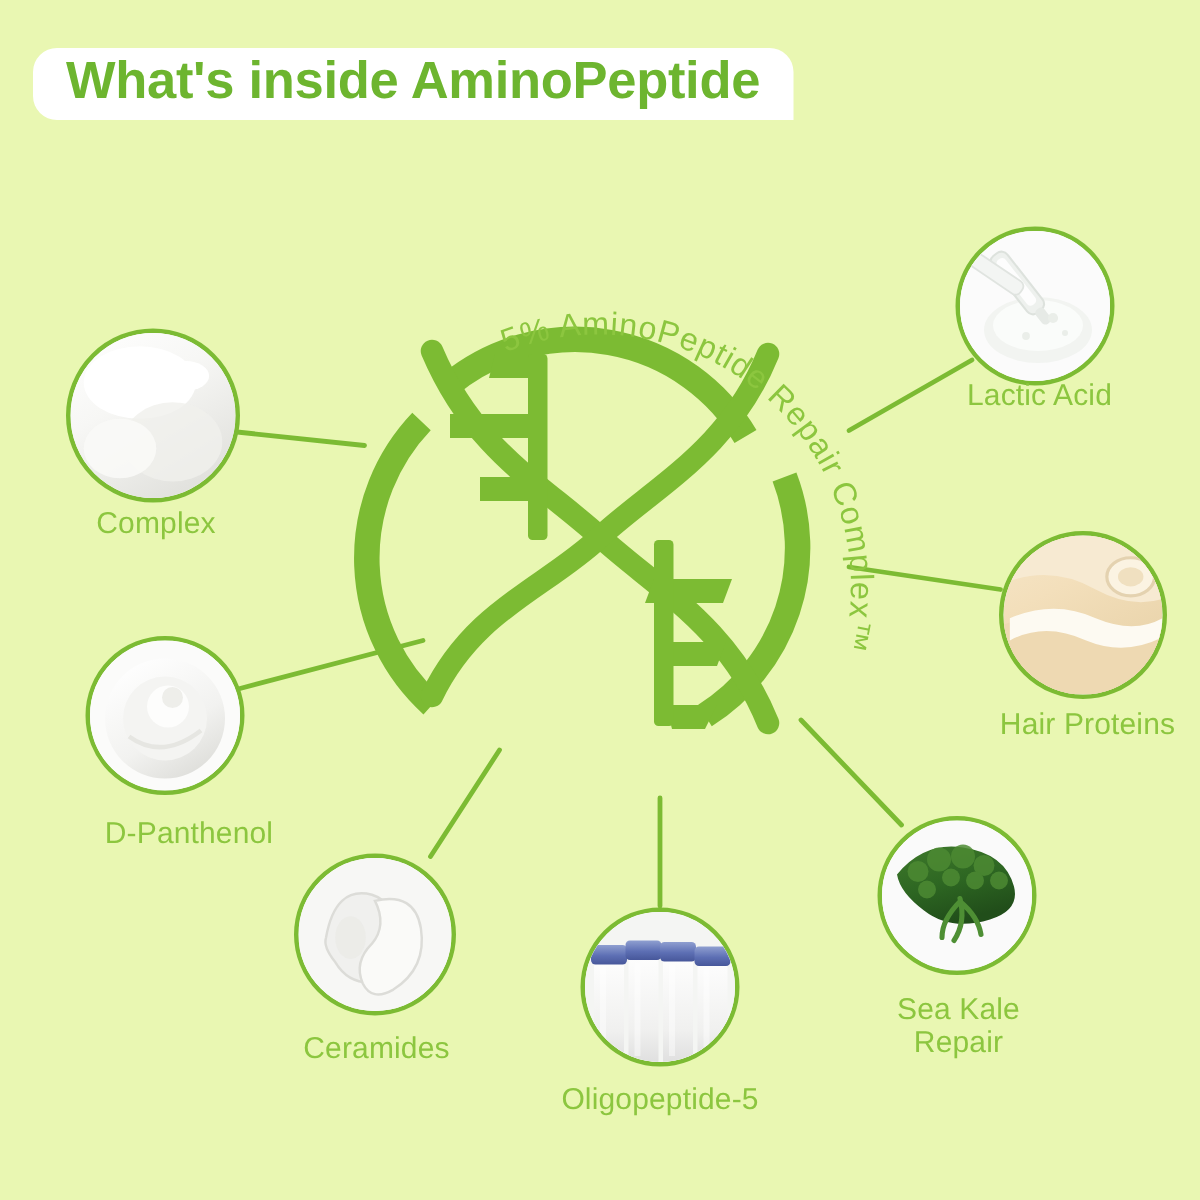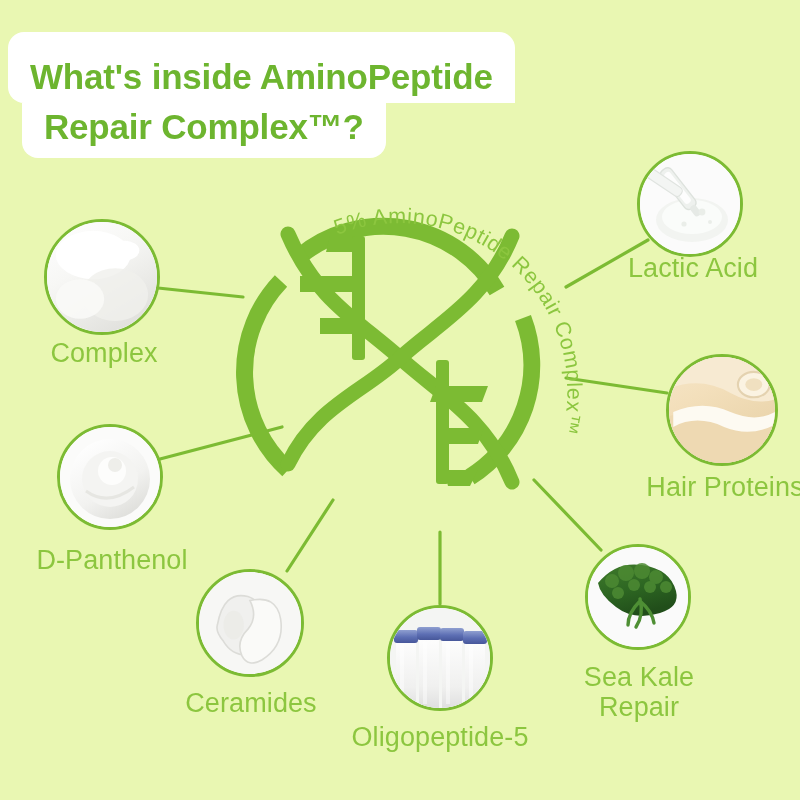--- a/index.html
+++ b/index.html
@@ -32,22 +32,22 @@
     display: block;
     width: fit-content;
     background: #ffffff;
     color: #6db52f;
     font-size: 35px;
     font-weight: bold;
     letter-spacing: -0.2px;
     line-height: 1.02;
   }
   .title-line-1 {
-    margin-left: 8px;
-    padding: 27px 22px 8px 22px;
+    margin-left: 22px;
+    padding: 4px 22px 8px 22px;
     border-radius: 16px 16px 0 16px;
   }
   .title-line-2 {
     margin-left: 22px;
     padding: 6px 22px 14px 22px;
     border-radius: 0 0 16px 16px;
   }
 
   
   #art {
@@ -66,21 +66,21 @@
     position: absolute;
     border-radius: 50%;
     border: 3px solid #7cbb33;
     box-sizing: border-box;
     overflow: hidden;
     background: #ffffff;
   }
   .node-label {
     position: absolute;
     color: #8cc63f;
-    font-size: 27px;
+    font-size: 20px;
     line-height: 1.12;
     white-space: pre-line;
     text-align: center;
     letter-spacing: 0.1px;
   }
 
   
   .swatch { position:absolute; left:0; top:0; width:100%; height:100%; }
 </style>
 </head>
@@ -165,21 +165,20 @@
       </g>
     </g>
 
     <text font-family="Liberation Sans, sans-serif" font-size="21.5" fill="#8cc63f" letter-spacing="0.6">
       <textPath id="arcTextPath" href="#arcPath" startOffset="2%">5% AminoPeptide Repair Complex™</textPath>
     </text>
   </svg>
 
   <div class="title-block">
     <span class="title-line title-line-1">What's inside AminoPeptide</span>
-    <span class="title-line title-line-2">Repair Complex™?</span>
   </div>
 
   <div class="node">
     <div class="bubble" style="left:44px;top:219px;width:116px;height:116px;">
       <svg class="swatch" viewBox="0 0 100 100">
         <rect width="100" height="100" fill="url(#powderG)"></rect>
         <ellipse cx="42" cy="30" rx="34" ry="22" fill="#ffffff" opacity="0.95"></ellipse>
         <ellipse cx="62" cy="66" rx="30" ry="24" fill="#f0f0ec" opacity="0.8"></ellipse>
         <ellipse cx="30" cy="70" rx="22" ry="18" fill="#fafaf7" opacity="0.9"></ellipse>
         <ellipse cx="70" cy="26" rx="14" ry="9" fill="#ffffff"></ellipse>
@@ -192,21 +191,21 @@
     <div class="bubble" style="left:57px;top:424px;width:106px;height:106px;">
       <svg class="swatch" viewBox="0 0 100 100">
         <rect width="100" height="100" fill="#fbfbfa"></rect>
         <circle cx="50" cy="52" r="40" fill="url(#creamG)"></circle>
         <circle cx="50" cy="52" r="28" fill="#f4f4f2"></circle>
         <circle cx="52" cy="44" r="14" fill="#fdfdfc"></circle>
         <circle cx="55" cy="38" r="7" fill="#eeeeea"></circle>
         <path d="M 26,64 q 22,16 48,-4" stroke="#e6e6e2" stroke-width="3" fill="none"></path>
       </svg>
     </div>
-    <div class="node-label" style="left:14px;top:545px;width:196px;">D-Panthenol</div>
+    <div class="node-label" style="left:28px;top:545px;width:196px;">D-Panthenol</div>
   </div>
 
   <div class="node">
     <div class="bubble" style="left:196px;top:569px;width:108px;height:108px;">
       <svg class="swatch" viewBox="0 0 100 100">
         <rect width="100" height="100" fill="#f7f7f5"></rect>
         <path d="M 18,52 q 6,-34 30,-28 q 16,5 8,24 q -8,20 6,30 q -26,10 -38,-10 q -8,-10 -6,-16 Z" fill="#f0f0ee" stroke="#dcdcd8" stroke-width="1.6"></path>
         <path d="M 50,28 q 26,-6 30,18 q 4,26 -18,40 q -14,8 -20,-4 q -6,-14 6,-26 q 10,-12 2,-28 Z" fill="#fafaf8" stroke="#dcdcd8" stroke-width="1.6"></path>
         <ellipse cx="34" cy="52" rx="10" ry="14" fill="#e9e9e5" opacity="0.7"></ellipse>
       </svg>

